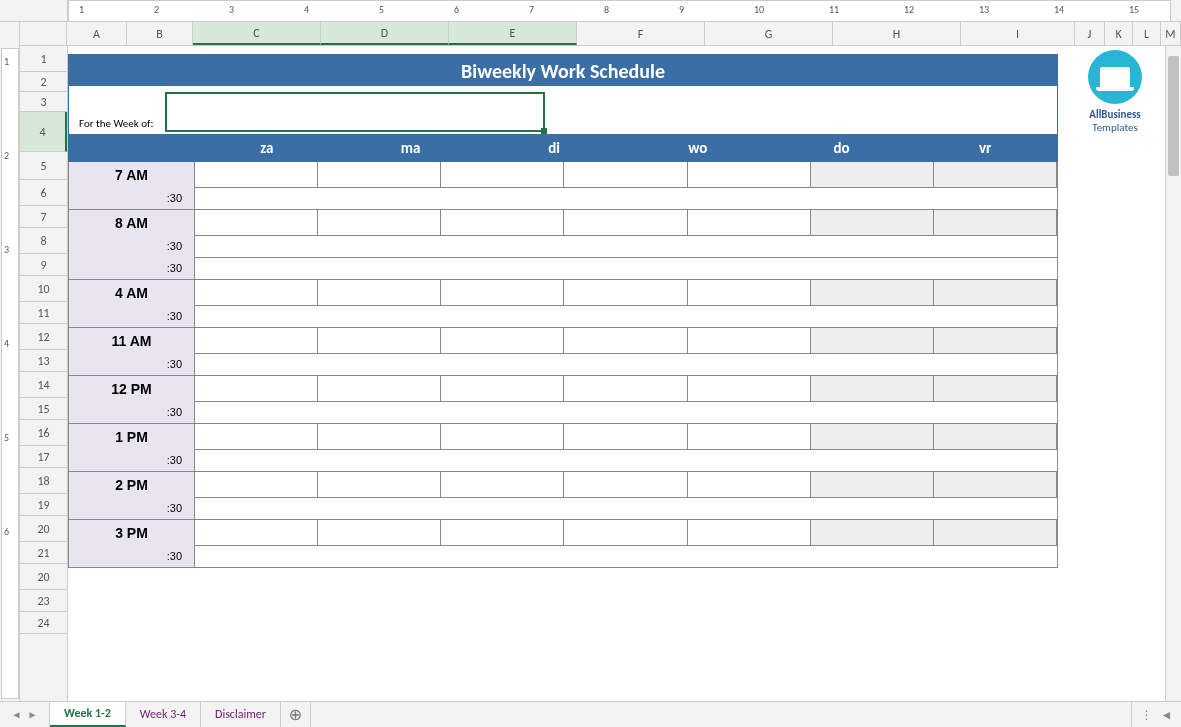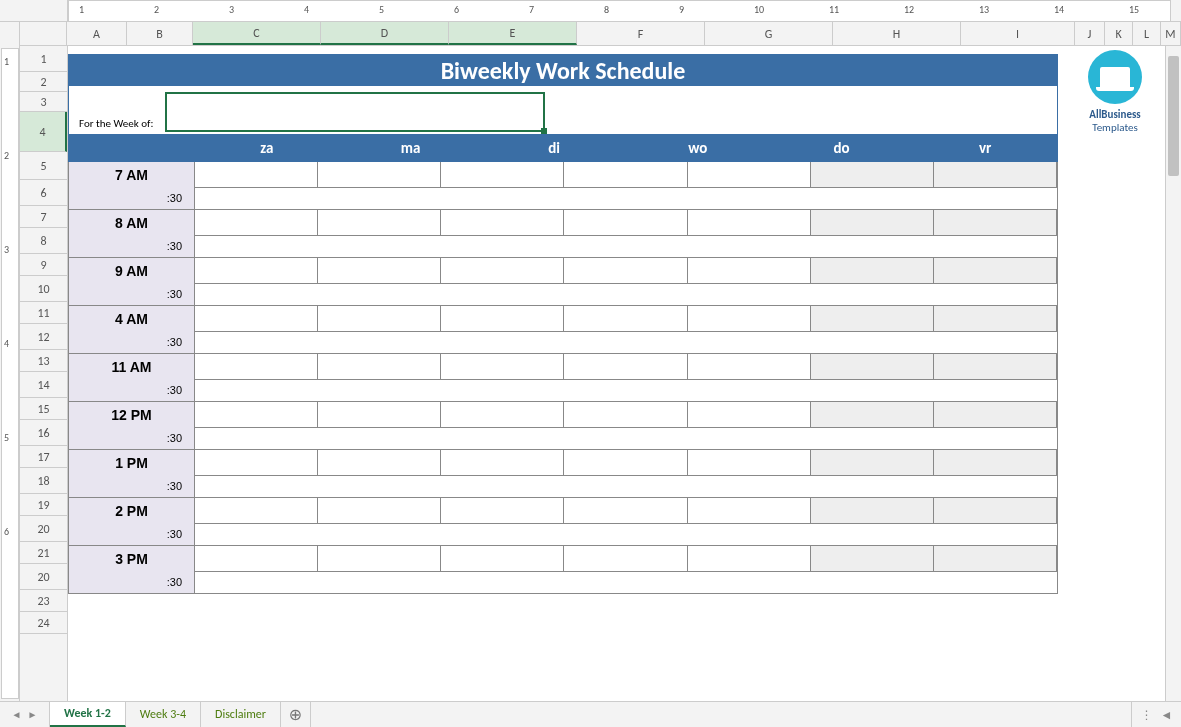--- a/index.html
+++ b/index.html
@@ -144,21 +144,21 @@
   .schedule {
     position: absolute;
     top: 8px; left: 0;
     width: 990px;
   }
   .schedule-title {
     height: 32px;
     background: #3a6ea5;
     color: #fff;
     font-weight: bold;
-    font-size: 24px;
+    font-size: 20px;
     text-align: center;
     line-height: 32px;
     border: 1px solid #3a6ea5;
   }
   .schedule-gap {
     height: 48px;
     background: #fff;
     border-left: 1px solid #3a6ea5;
     border-right: 1px solid #3a6ea5;
     display: flex;
@@ -292,21 +292,21 @@
     gap: 6px;
     border-right: 1px solid #ccc;
     color: #888;
   }
   .tab-nav span { cursor: pointer; font-size: 10px; }
   .sheet-tab {
     padding: 0 14px;
     line-height: 25px;
     border-right: 1px solid #ccc;
     cursor: pointer;
-    color: #4d7c0f;
+    color: #701a75;
     background: #f3f3f3;
   }
   .sheet-tab.active {
     background: #fff;
     color: #217346;
     font-weight: bold;
     border-bottom: 2px solid #217346;
     line-height: 23px;
   }
   .tab-add {
@@ -484,30 +484,20 @@
           <div class="time-row half">
             <div class="timecell">:30</div>
             <div class="daycell"></div>
             <div class="daycell"></div>
             <div class="daycell"></div>
             <div class="daycell"></div>
             <div class="daycell"></div>
             <div class="daycell shade"></div>
             <div class="daycell shade"></div>
           </div>
-          <div class="time-row">
-            <div class="timecell">9 AM</div>
-            <div class="daycell"></div>
-            <div class="daycell"></div>
-            <div class="daycell"></div>
-            <div class="daycell"></div>
-            <div class="daycell"></div>
-            <div class="daycell shade"></div>
-            <div class="daycell shade"></div>
-          </div>
           <div class="time-row half">
             <div class="timecell">:30</div>
             <div class="daycell"></div>
             <div class="daycell"></div>
             <div class="daycell"></div>
             <div class="daycell"></div>
             <div class="daycell"></div>
             <div class="daycell shade"></div>
             <div class="daycell shade"></div>
           </div>

